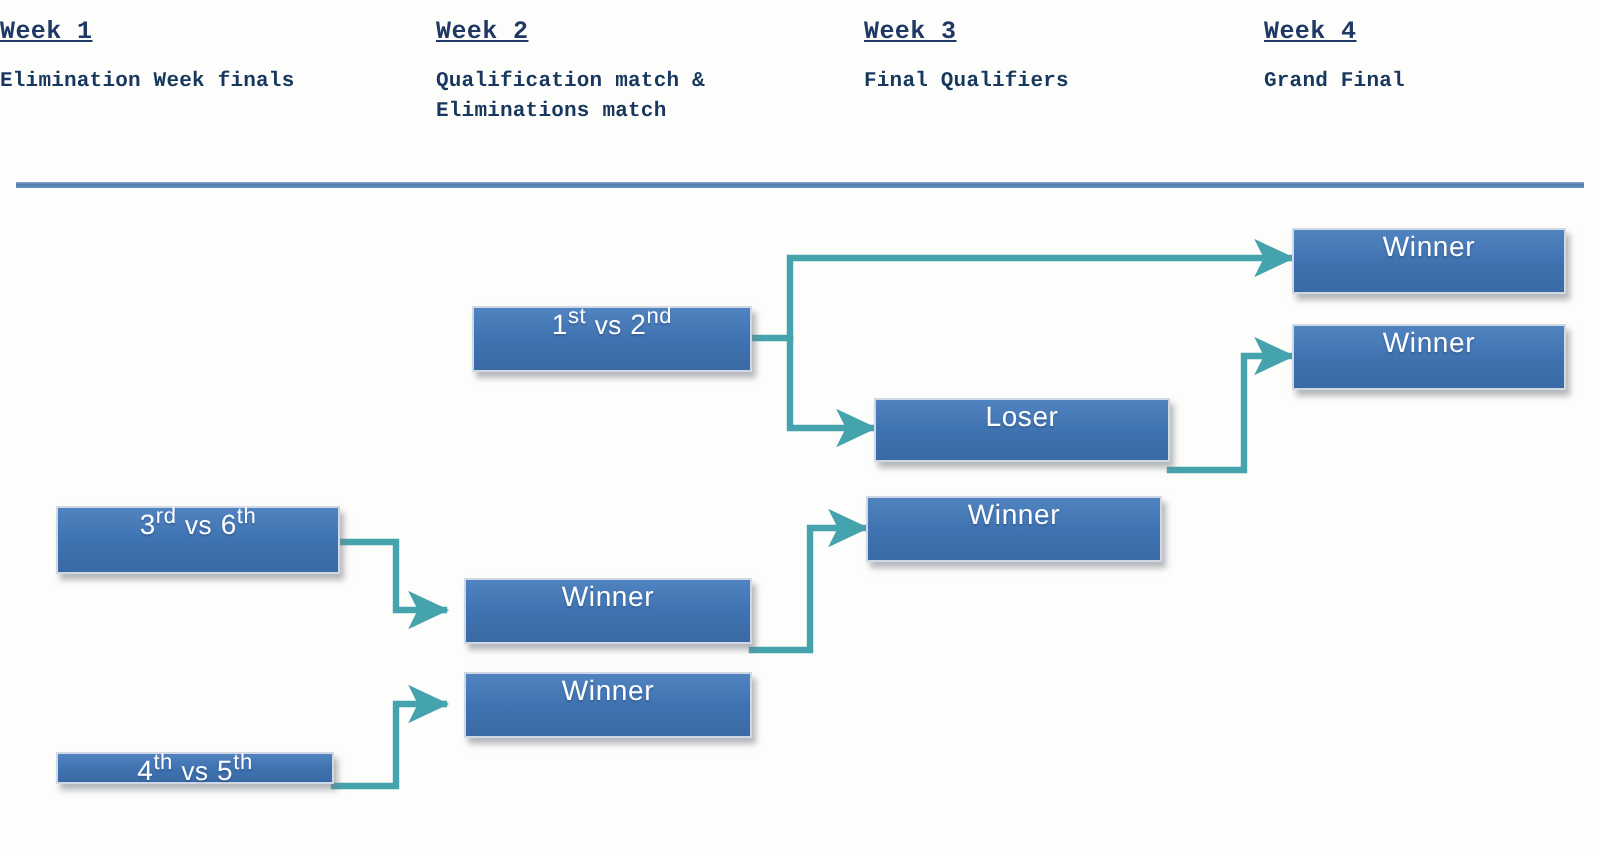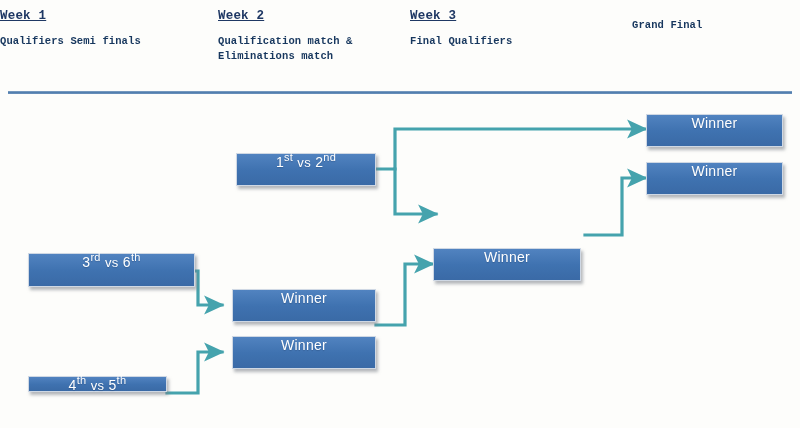--- a/index.html
+++ b/index.html
@@ -46,32 +46,33 @@
   .box sup{font-size:11px;vertical-align:super;line-height:0;}
   .box .vs{font-size:13px;}
 </style>
 </head>
 <body>
 
 <div id="stage">
 
   <div class="hdr" style="left:0px;top:8px;width:185px;">
     <span class="wk">Week 1</span>
-    <span class="sub">Qualifiers Semi finals</span>
+    <span class="sub">Elimination Week finals</span>
   </div>
   <div class="hdr" style="left:218px;top:8px;width:180px;">
     <span class="wk">Week 2</span>
     <span class="sub" style="white-space:pre-line;">Qualification match &amp;
 Eliminations match</span>
   </div>
-  <div class="hdr" style="left:410px;top:8px;width:175px;">
+  <div class="hdr" style="left:432px;top:8px;width:175px;">
     <span class="wk">Week 3</span>
     <span class="sub">Final Qualifiers</span>
   </div>
   <div class="hdr" style="left:632px;top:8px;width:165px;">
+    <span class="wk">Week 4</span>
     <span class="sub">Grand Final</span>
   </div>
 
   <div class="rule"></div>
 
   <svg width="800" height="428" style="position:absolute;left:0;top:0;">
     <defs>
       <marker id="ah" markerWidth="7" markerHeight="7" refX="5.6" refY="3" orient="auto">
         <path d="M0,0 L6.4,3 L0,6 L1.5,3 Z" fill="#45a3ad"></path>
       </marker>
@@ -89,34 +90,37 @@
       <path d="M167,393 L198,393 L198,352 L222,352" marker-end="url(#ah)"></path>
 
       <path d="M376,325 L405,325 L405,264 L432,264" marker-end="url(#ah)"></path>
     </g>
   </svg>
 
   <div class="box" style="left:236px;top:153px;width:140px;height:33px;">
     <span><span>1</span><sup>st</sup> <span class="vs">vs</span> <span>2</span><sup>nd</sup></span>
   </div>
 
+  <div class="box" style="left:437px;top:199px;width:148px;height:32px;">
+    <span>Loser</span>
+  </div>
 
   <div class="box" style="left:433px;top:248px;width:148px;height:33px;">
     <span>Winner</span>
   </div>
 
   <div class="box" style="left:646px;top:114px;width:137px;height:33px;">
     <span>Winner</span>
   </div>
 
   <div class="box" style="left:646px;top:162px;width:137px;height:33px;">
     <span>Winner</span>
   </div>
 
-  <div class="box" style="left:28px;top:253px;width:167px;height:34px;">
+  <div class="box" style="left:28px;top:253px;width:142px;height:34px;">
     <span><span>3</span><sup>rd</sup> <span class="vs">vs</span> <span>6</span><sup>th</sup></span>
   </div>
 
   <div class="box" style="left:232px;top:289px;width:144px;height:33px;">
     <span>Winner</span>
   </div>
 
   <div class="box" style="left:232px;top:336px;width:144px;height:33px;">
     <span>Winner</span>
   </div>

